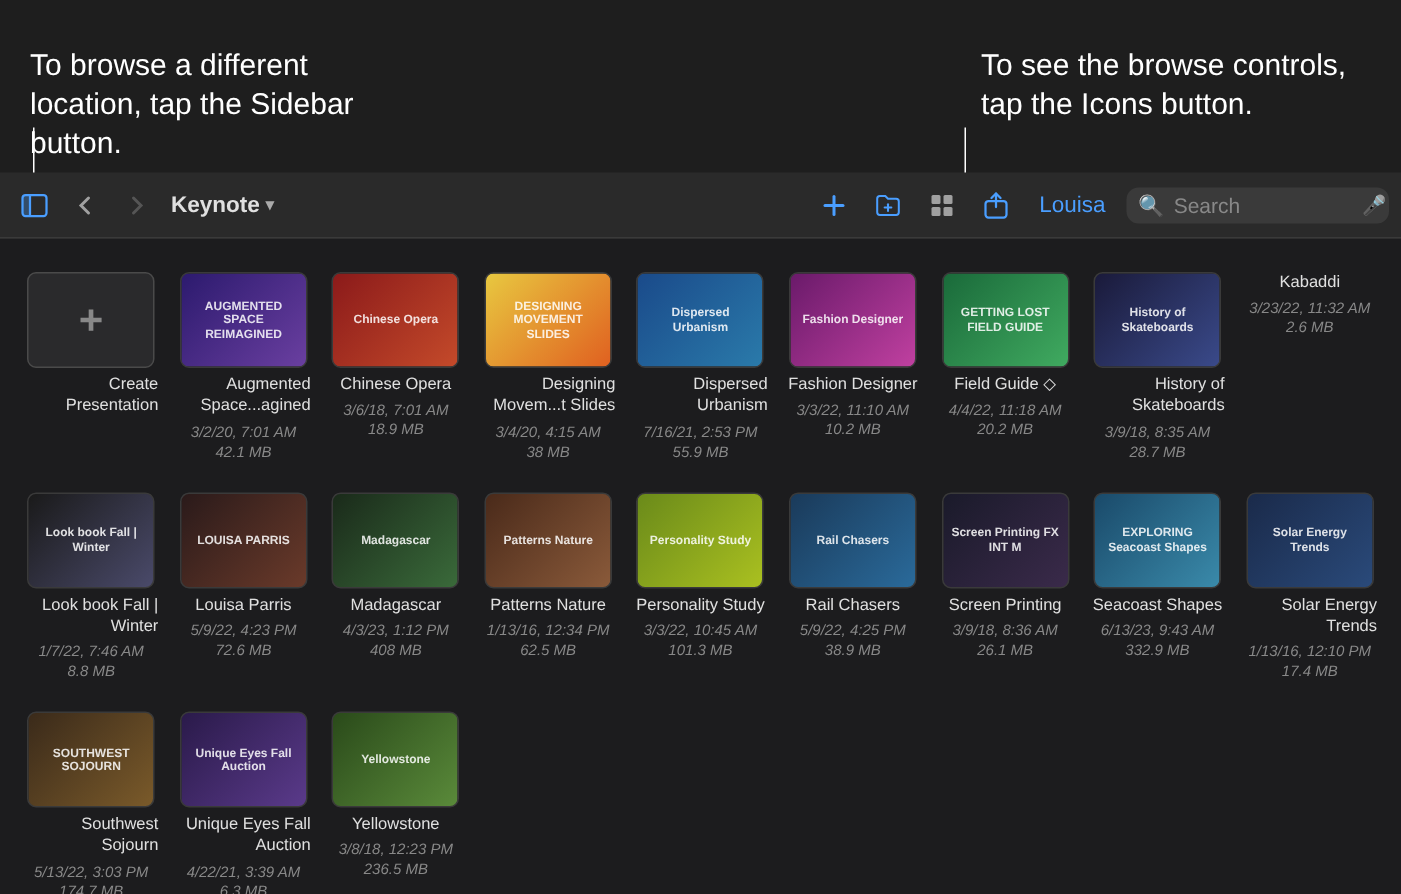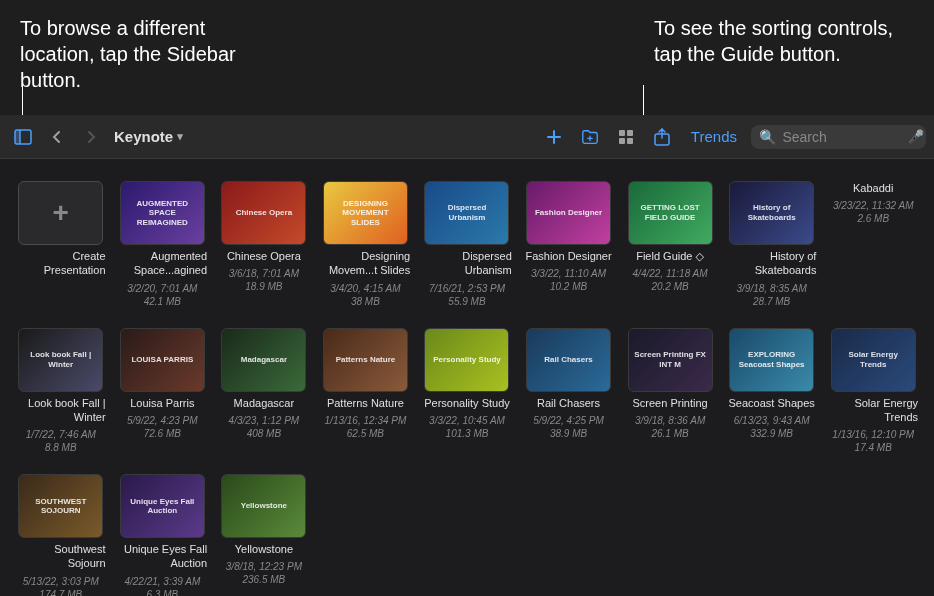--- a/index.html
+++ b/index.html
@@ -8,21 +8,21 @@
       background: #1e1e1e;
       width: 934px;
       height: 596px;
       overflow: hidden;
       position: relative;
     }
 
     
     .annotation-area {
       position: absolute;
-      top: 0;
+      top: 16px;
       left: 0;
       right: 0;
       height: 115px;
       display: flex;
       align-items: flex-start;
       padding: 10px 20px;
       background: #1e1e1e;
     }
     .annotation-left {
       width: 220px;
@@ -244,21 +244,21 @@
     
     .content::-webkit-scrollbar { width: 6px; }
     .content::-webkit-scrollbar-track { background: transparent; }
     .content::-webkit-scrollbar-thumb { background: #555; border-radius: 3px; }
   </style>
 </head>
 <body>
 
 <div class="annotation-area">
   <div class="annotation-left">To browse a different location, tap the Sidebar button.</div>
-  <div class="annotation-right">To see the sorting controls, tap the Guide button.</div>
+  <div class="annotation-right">To see the browse controls, tap the Icons button.</div>
 </div>
 
 <div class="line-left"></div>
 <div class="line-right"></div>
 
 <div class="toolbar">
 
   <button class="toolbar-btn active" title="Sidebar">
     <svg viewBox="0 0 18 18" xmlns="http://www.w3.org/2000/svg">
       <rect x="1" y="2" width="16" height="14" rx="2" fill="none" stroke="#4a9eff" stroke-width="1.5"></rect>
@@ -315,21 +315,21 @@
     </button>
 
     <button class="toolbar-btn">
       <svg viewBox="0 0 18 18" xmlns="http://www.w3.org/2000/svg">
         <rect x="2" y="6" width="14" height="11" rx="2" fill="none" stroke="#4a9eff" stroke-width="1.5"></rect>
         <polyline points="9,1 9,10" stroke="#4a9eff" stroke-width="1.5" stroke-linecap="round"></polyline>
         <polyline points="6,4 9,1 12,4" fill="none" stroke="#4a9eff" stroke-width="1.5" stroke-linecap="round" stroke-linejoin="round"></polyline>
       </svg>
     </button>
 
-    <button class="select-btn">Trends</button>
+    <button class="select-btn">Louisa</button>
 
     <div class="search-bar">
       <span style="color:#888; font-size:14px;">🔍</span>
       <input type="text" placeholder="Search" style="">
       <span style="color:#888; font-size:13px;">🎤</span>
     </div>
   </div>
 </div>
 
 <div class="content">

